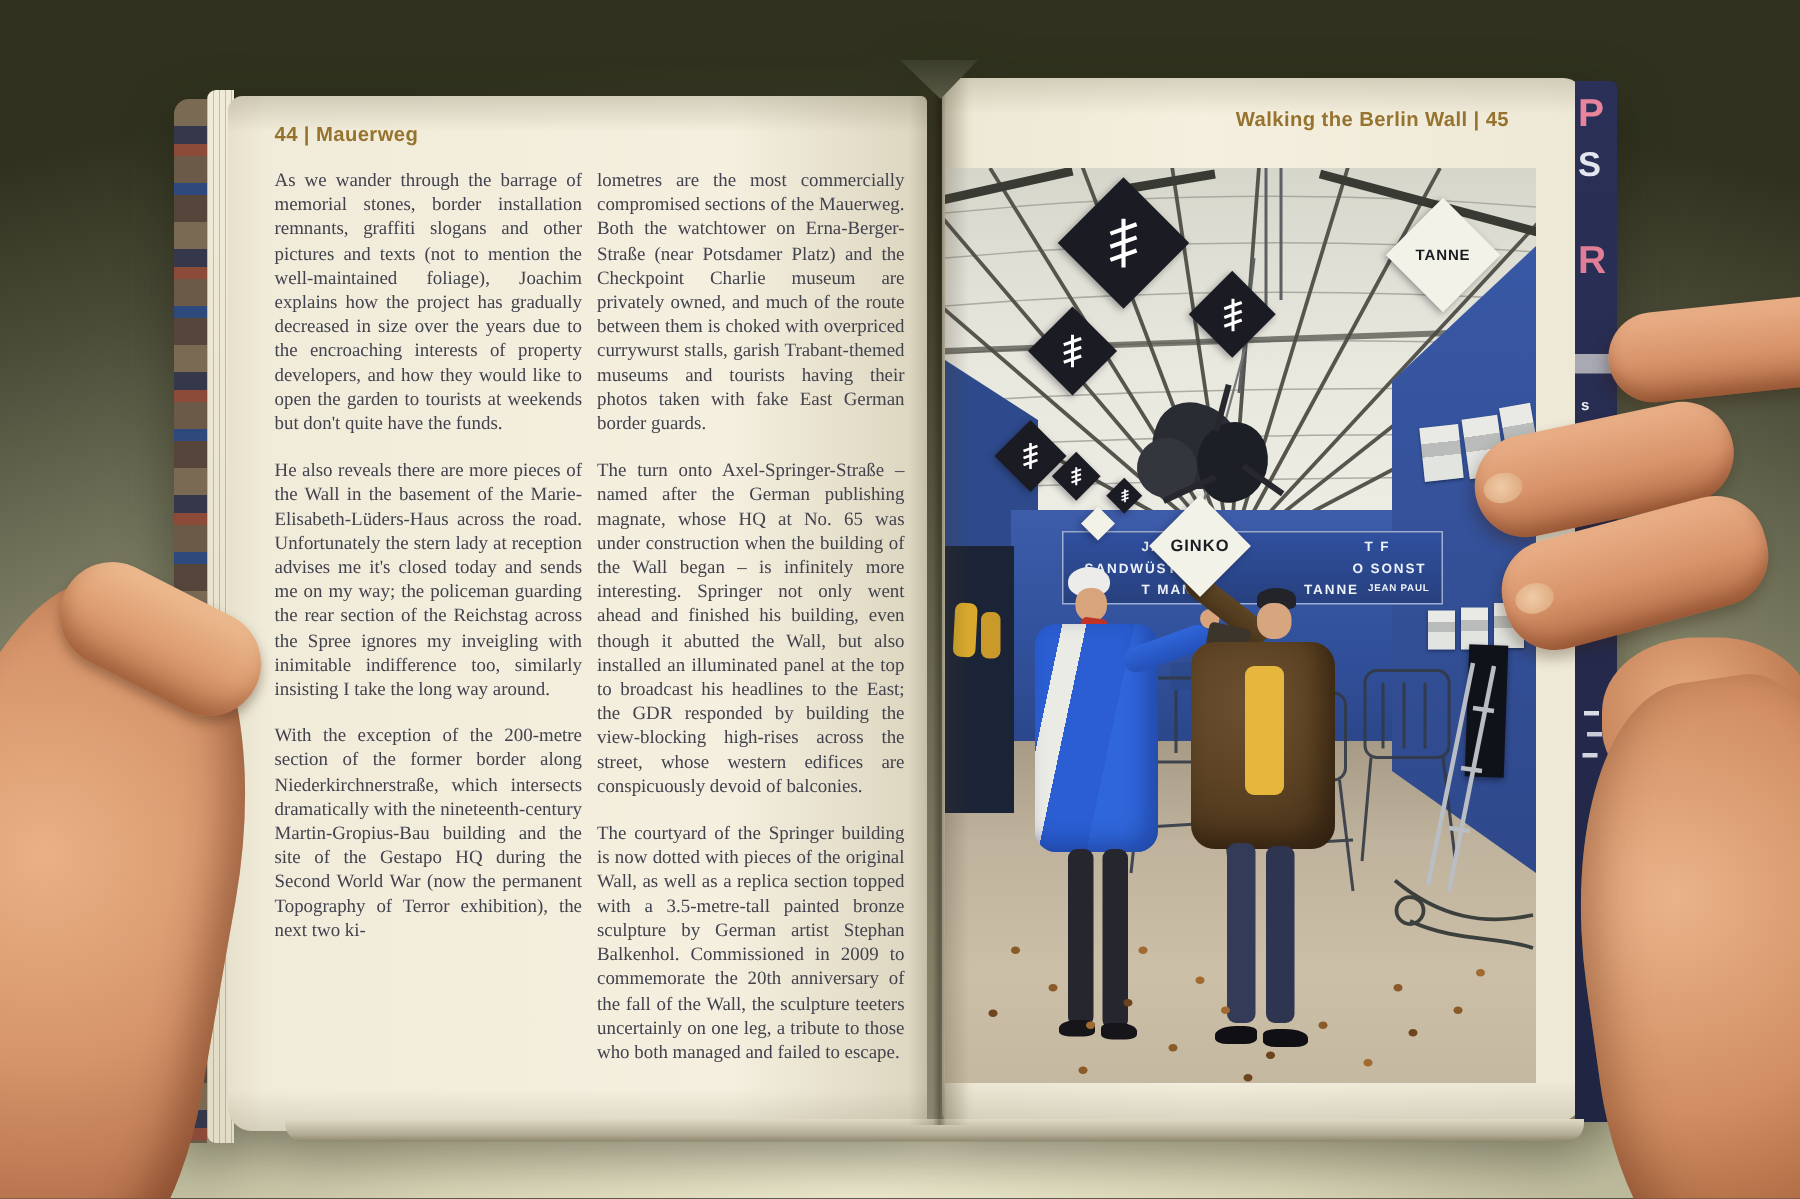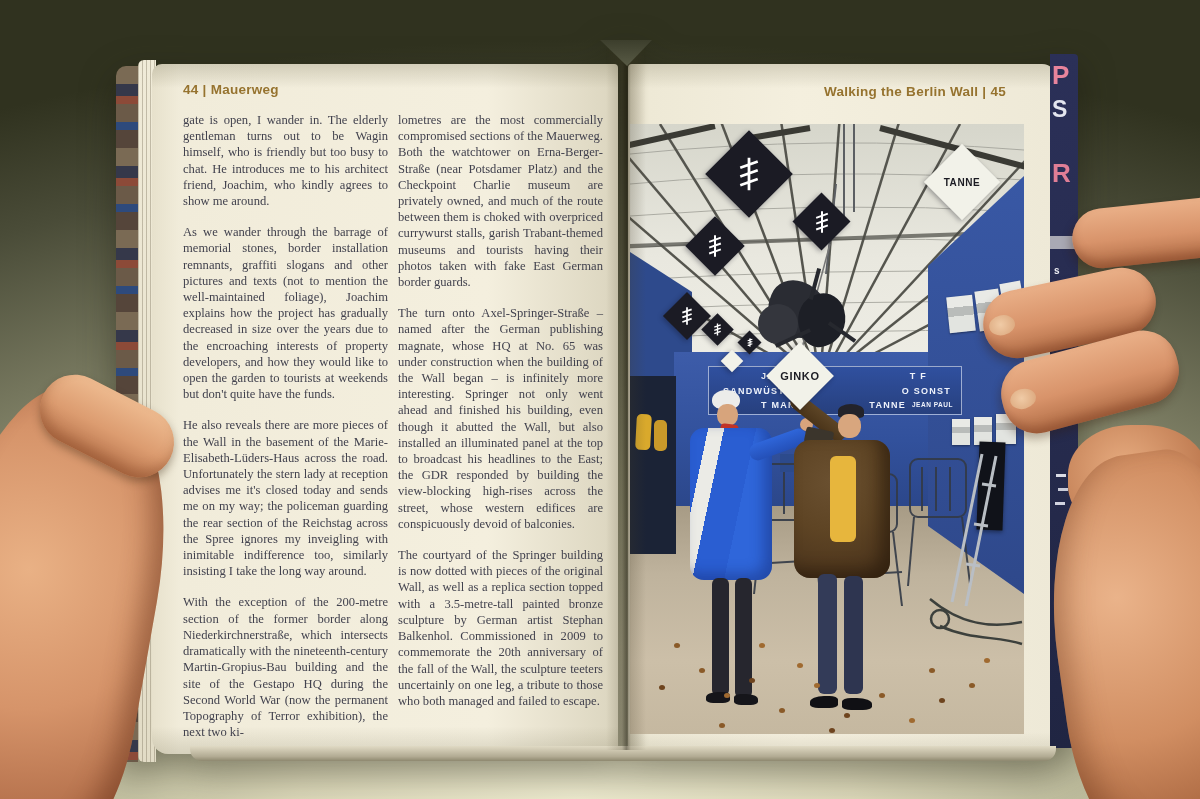--- a/index.html
+++ b/index.html
@@ -18,21 +18,21 @@
     border-radius:6px 0 0 6px;background:
     repeating-linear-gradient(90deg,rgba(120,110,88,.38) 0 1px,rgba(0,0,0,0) 1px 4px),
     linear-gradient(180deg,#f0ebd8,#e2dcc6);}
   .page{position:absolute;background:#f1ecdb;}
   .page.left{left:152px;top:64px;width:466px;height:690px;
     border-radius:10px 4px 6px 16px;
     background:linear-gradient(90deg,#e7e1cc 0,#f1ecda 6%,#f4efde 72%,#ddd7c1 98%);}
   .page.left::before{content:"";position:absolute;inset:0;border-radius:inherit;
     background:linear-gradient(180deg,rgba(95,90,60,.22),rgba(0,0,0,0) 3.5%,
       rgba(0,0,0,0) 96%,rgba(95,90,60,.18));}
-  .page.right{left:628px;top:64px;width:428px;height:696px;
+  .page.right{left:628px;top:52px;width:428px;height:696px;
     border-radius:4px 14px 18px 6px;
     background:linear-gradient(90deg,#d6d0ba 0,#eee9d6 5%,#f4efde 40%,#eee9d7 100%);}
   .page.right::before{content:"";position:absolute;inset:0;border-radius:inherit;
     background:linear-gradient(180deg,rgba(95,90,60,.20),rgba(0,0,0,0) 3.5%,
       rgba(0,0,0,0) 96%,rgba(95,90,60,.18));}
   .page-header{position:absolute;font-size:13.5px;font-weight:bold;color:#96732f;
     letter-spacing:.02em;}
   .page.left .page-header{left:31px;top:18px;}
   .page.right .page-header{right:50px;top:20px;text-align:right;}
   .cols{position:absolute;left:31px;top:48px;display:flex;gap:10px;}
@@ -160,21 +160,20 @@
   <div class="bg"></div>
 
   <div class="book">
     <div class="edge-mottled"></div>
     <div class="edge-white"></div>
 
     <div class="page left">
       <div class="page-header">44 | Mauerweg</div>
       <div class="cols">
         <div class="col">
-          <p>gate is open, I wander in. The elderly gentleman turns out to be Wagin himself, who is friendly but too busy to chat. He introduces me to his architect friend, Joachim, who kindly agrees to show me around.</p>
           <p>As we wander through the barrage of memorial stones, border installation remnants, graffiti slogans and other pictures and texts (not to mention the well-maintained foliage), Joachim explains how the project has gradually decreased in size over the years due to the encroaching interests of property developers, and how they would like to open the garden to tourists at weekends but don't quite have the funds.</p>
           <p>He also reveals there are more pieces of the Wall in the basement of the Marie-Elisabeth-Lüders-Haus across the road. Unfortunately the stern lady at reception advises me it's closed today and sends me on my way; the policeman guarding the rear section of the Reichstag across the Spree ignores my inveigling with inimitable indifference too, similarly insisting I take the long way around.</p>
           <p>With the exception of the 200-metre section of the former border along Niederkirchnerstraße, which intersects dramatically with the nineteenth-century Martin-Gropius-Bau building and the site of the Gestapo HQ during the Second World War (now the permanent Topography of Terror exhibition), the next two ki-</p>
         </div>
         <div class="col">
           <p>lometres are the most commercially compromised sections of the Mauerweg. Both the watchtower on Erna-Berger-Straße (near Potsdamer Platz) and the Checkpoint Charlie museum are privately owned, and much of the route between them is choked with overpriced currywurst stalls, garish Trabant-themed museums and tourists having their photos taken with fake East German border guards.</p>
           <p>The turn onto Axel-Springer-Straße – named after the German publishing magnate, whose HQ at No. 65 was under construction when the building of the Wall began – is infinitely more interesting. Springer not only went ahead and finished his building, even though it abutted the Wall, but also installed an illuminated panel at the top to broadcast his headlines to the East; the GDR responded by building the view-blocking high-rises across the street, whose western edifices are conspicuously devoid of balconies.</p>
           <p>The courtyard of the Springer building is now dotted with pieces of the original Wall, as well as a replica section topped with a 3.5-metre-tall painted bronze sculpture by German artist Stephan Balkenhol. Commissioned in 2009 to commemorate the 20th anniversary of the fall of the Wall, the sculpture teeters uncertainly on one leg, a tribute to those who both managed and failed to escape.</p>
         </div>
       </div>

